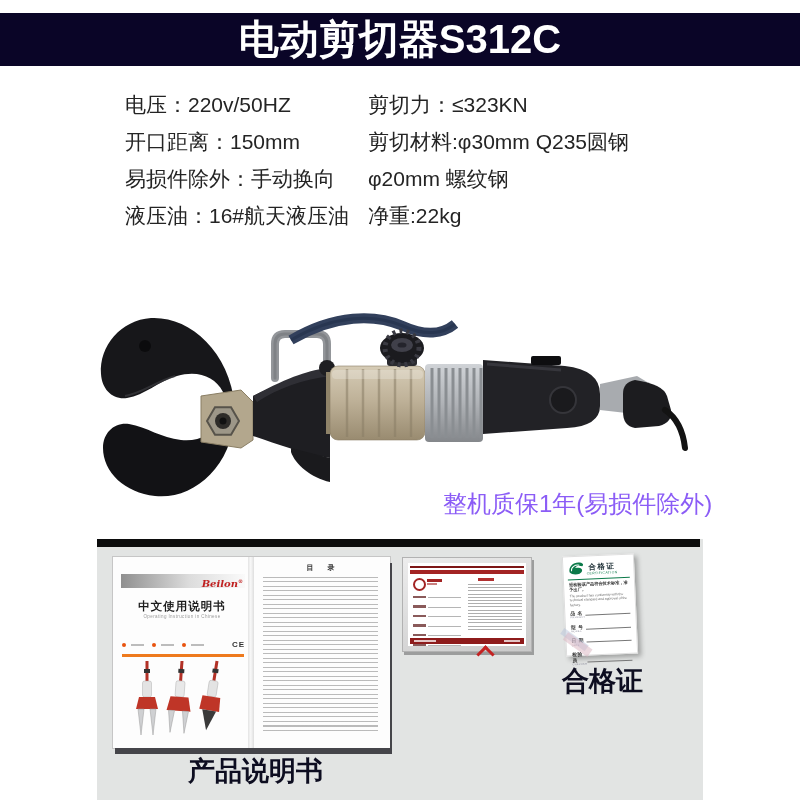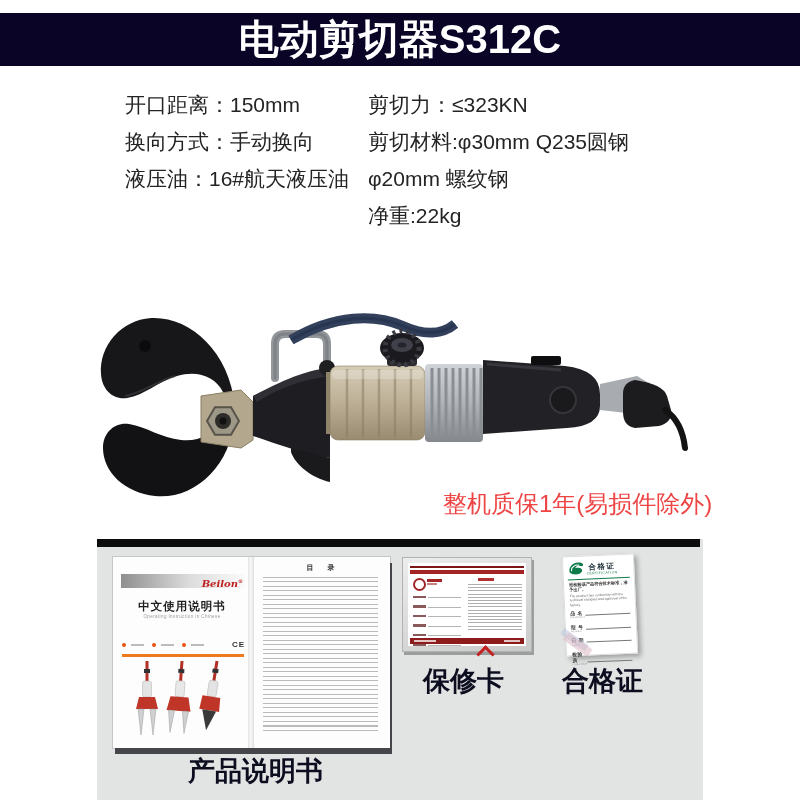--- a/index.html
+++ b/index.html
@@ -24,21 +24,21 @@
   .spec-col.right{left:368px;}
   .spec-row{
     height:37px;line-height:37px;font-size:21px;color:#242424;white-space:nowrap;
   }
 
   
   .photo{left:95px;top:310px;width:610px;height:192px;}
 
   
   .warranty-note{
-    left:443px;top:488px;font-size:24px;color:#ef4444;white-space:nowrap;
+    left:443px;top:488px;font-size:24px;color:#8b5cf6;white-space:nowrap;
   }
 
   
   .panel{left:97px;top:539px;width:606px;height:261px;background:#e2e4e3;}
   .panel-topbar{left:0;top:0;width:603px;height:8px;background:#0c0c0c;}
 
   
   .booklet{
     left:16px;top:18px;width:277px;height:191px;background:#fcfcfc;
     box-shadow:2px 6px 0 #45454a, 0 0 0 1px #c6c6c6;
@@ -132,22 +132,23 @@
   .cap-cert{left:465px;top:124px;}
 </style>
 </head>
 <body>
 
 <div class="abs banner">
   <div class="banner-title">电动剪切器S312C</div>
 </div>
 
 <div class="abs spec-col left">
+  <div class="spec-row">电压：220v/50HZ</div>
   <div class="spec-row">开口距离：150mm</div>
-  <div class="spec-row">换向方式：手动换向</div>
+  <div class="spec-row">易损件除外：手动换向</div>
   <div class="spec-row">液压油：16#航天液压油</div>
 </div>
 
 <div class="abs spec-col right">
   <div class="spec-row">剪切力：≤323KN</div>
   <div class="spec-row">剪切材料:φ30mm Q235圆钢</div>
   <div class="spec-row">φ20mm 螺纹钢</div>
   <div class="spec-row">净重:22kg</div>
 </div>
 
@@ -369,15 +370,14 @@
             <span class="f-line"></span>
           </div>
         <div class="f-en">CHECKER</div>
       </div>
     </div>
     <div class="abs cert-ribbon2"></div>
     <div class="abs cert-ribbon1"></div>
   </div>
 
   <div class="abs caption cap-manual">产品说明书</div>
-  <div class="abs caption cap-warranty">保修卡</div>
   <div class="abs caption cap-cert">合格证</div>
 </div>
 
 </body></html>

